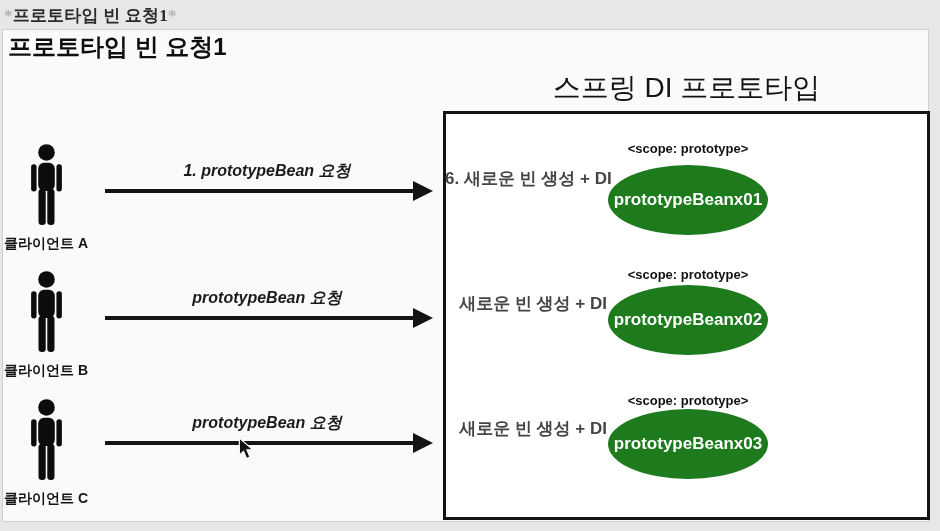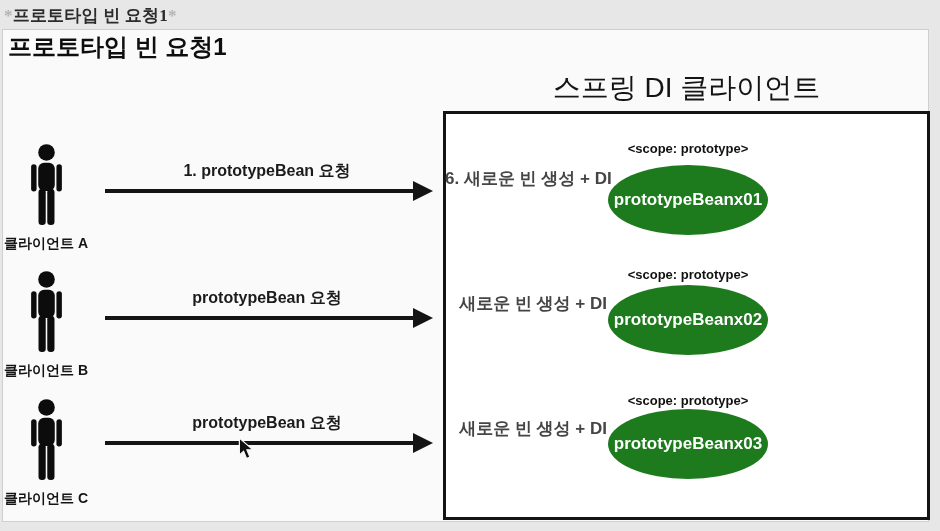--- a/index.html
+++ b/index.html
@@ -35,21 +35,21 @@
     position:absolute;left:-4px;width:100px;text-align:center;
     font-size:14px;font-weight:bold;color:#141414;white-space:nowrap;
   }
   .arrow-line{position:absolute;left:105px;width:310px;height:4px;background:#141414;}
   .arrow-head{
     position:absolute;left:413px;width:0;height:0;
     border-left:20px solid #141414;border-top:10px solid transparent;border-bottom:10px solid transparent;
   }
   .arrow-label{
     position:absolute;left:115px;width:304px;text-align:center;
-    font-size:16px;font-weight:bold;color:#1b1b1b;white-space:nowrap;
+    font-size:16px;font-weight:bold;color:#1b1b1b;white-space:nowrap;font-style:italic;
   }
   .container-label{
     position:absolute;left:445px;width:162px;text-align:right;
     font-size:17px;font-weight:bold;color:#454545;white-space:nowrap;
   }
   .scope-label{
     position:absolute;left:588px;width:200px;text-align:center;
     font-size:13px;font-weight:bold;color:#111;white-space:nowrap;
   }
   .bean{
@@ -63,21 +63,21 @@
 <body>
 
 <div class="stage">
 
   <div class="window-title"><span class="star">*</span><span>프로토타입 빈 요청1</span><span class="star">*</span></div>
 
   <div class="panel"></div>
 
   <div class="slide-title">프로토타입 빈 요청1</div>
 
-  <div class="di-heading">스프링 DI 클라이언트</div>
+  <div class="di-heading">스프링 DI 프로토타입</div>
 
   <div class="di-box"></div>
 
   <svg class="person" style="top:143px" viewBox="0 0 38 90">
     <circle cx="19" cy="8.5" r="8.5" fill="#0c0c0c"></circle>
     <rect x="10.5" y="19" width="17" height="29" rx="6" fill="#0c0c0c"></rect>
     <rect x="3.2" y="20.5" width="5.6" height="28" rx="2.8" fill="#0c0c0c"></rect>
     <rect x="29.2" y="20.5" width="5.6" height="28" rx="2.8" fill="#0c0c0c"></rect>
     <rect x="10.8" y="46" width="7.4" height="37" rx="3.4" fill="#0c0c0c"></rect>
     <rect x="19.8" y="46" width="7.4" height="37" rx="3.4" fill="#0c0c0c"></rect>

